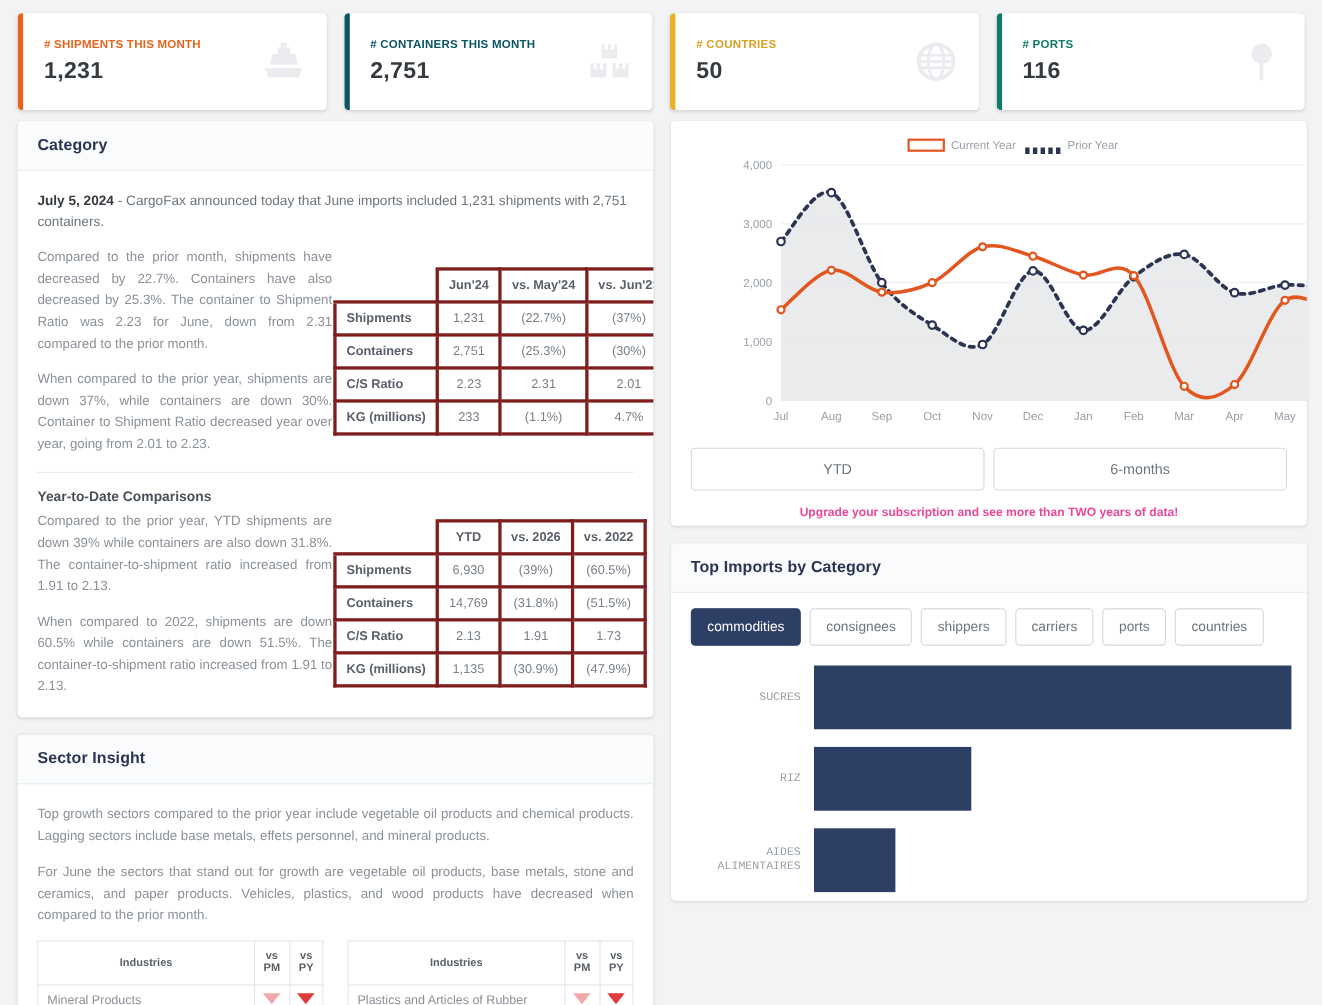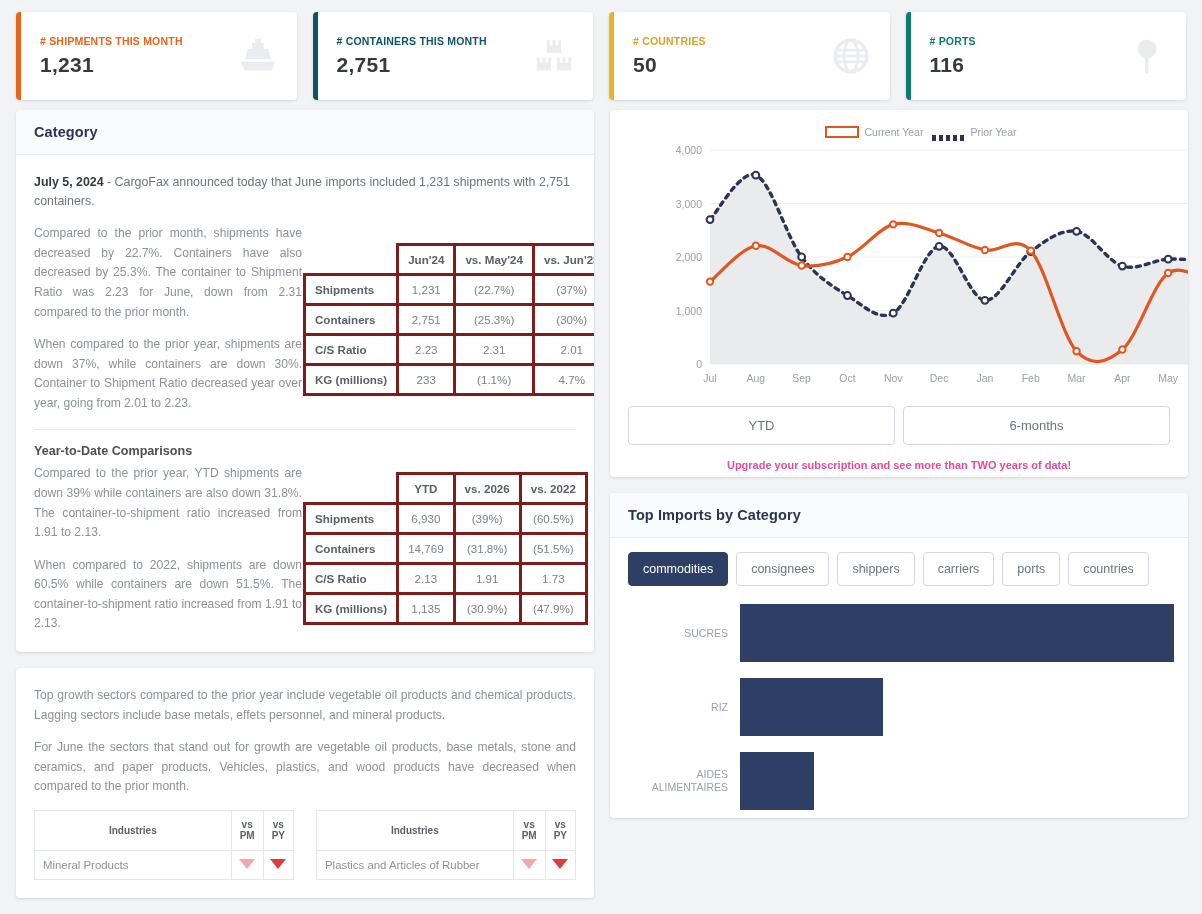--- a/index.html
+++ b/index.html
@@ -118,21 +118,21 @@
     color: #8b9199; vertical-align: middle;
   }
   table.ind th { font-weight: bold; color: #5a6069; font-size: 10px; line-height: 1.15; }
   table.ind th.vs { text-align: center; width: 30px; }
   table.ind td.arrow { text-align: center; width: 30px; padding: 5px 4px; }
   .tri { display: inline-block; width: 0; height: 0; }
   .tri-down { border-left: 8px solid transparent; border-right: 8px solid transparent; border-top: 10px solid currentColor; }
 
   
   .barchart { padding: 10px 14px 0 14px; position: relative; }
-  .bar-row { display: flex; align-items: center; height: 74px; }
+  .bar-row { display: flex; align-items: center; height: 74px; font-family: Liberation Mono, monospace; }
   .bar-label {
     width: 116px; flex: 0 0 116px; text-align: right; padding-right: 12px;
     font-size: 10.5px; color: #9aa0a8; line-height: 1.2;
   }
   .bar-track { flex: 1 1 auto; position: relative; height: 100%; display: flex; align-items: center; }
   .bar { height: 58px; background: #2e3f66; }
 </style>
 </head>
 <body>
 
@@ -307,20 +307,23 @@
                     <td class="neg">(47.9%)</td>
                   </tr>
                 </tbody>
               </table>
             </div>
           </div>
         </div>
       </div>
 
       <div class="panel">
+        <div class="panel-head">
+          <div class="panel-title">Sector Insight</div>
+        </div>
         <div class="panel-body">
           <div class="sector-copy">
             <p>Top growth sectors compared to the prior year include vegetable oil products and chemical products. Lagging sectors include base metals, effets personnel, and mineral products.</p>
             <p>For June the sectors that stand out for growth are vegetable oil products, base metals, stone and ceramics, and paper products. Vehicles, plastics, and wood products have decreased when compared to the prior month.</p>
           </div>
 
           <div class="ind-grid">
             <div class="ind-col">
               <table class="ind">
                 <thead>

